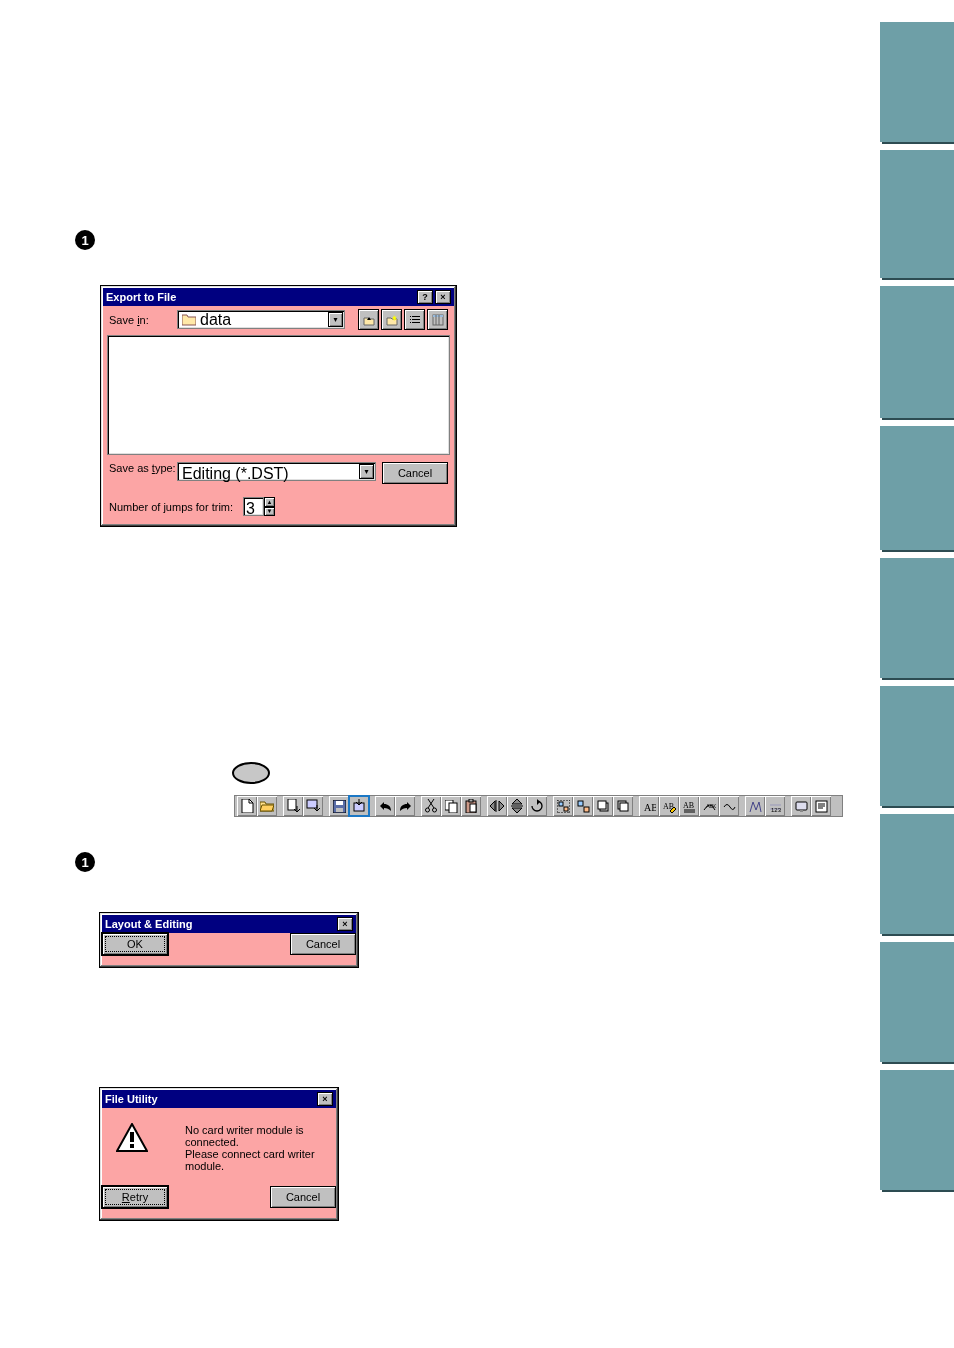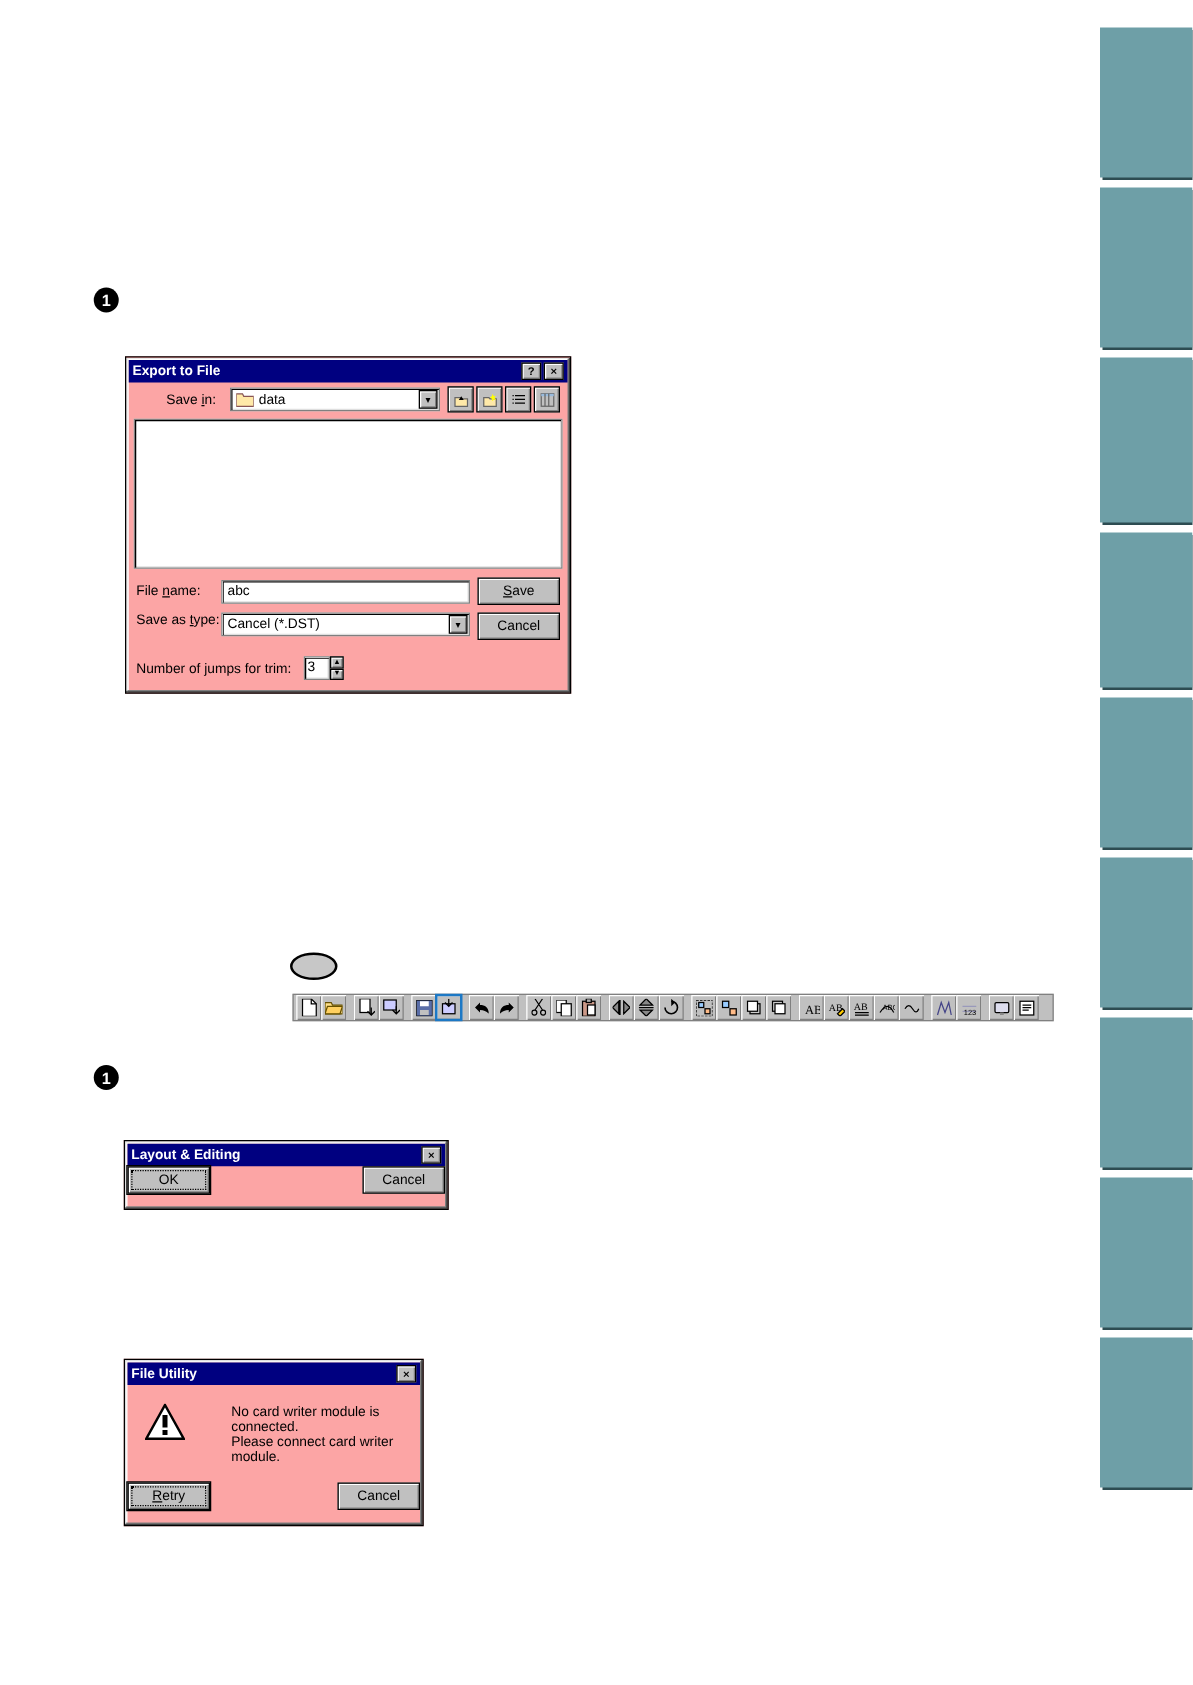--- a/index.html
+++ b/index.html
@@ -94,21 +94,21 @@
     outline-offset:-4px;
   }
   .w95btn span{position:relative;}
   .w95btn .ul{text-decoration:underline;}
   .inset-box{
     background:#fff;
     border:1px solid #808080;
     box-shadow:inset 1px 1px 0 #000, inset -1px -1px 0 #dfdfdf;
     height:19px;
     padding:2px 4px;
-    font-size:11px;
+    font-size:16px;
   }
   .dropdown-wrap{position:relative;display:inline-block;}
   .dropdown-btn{
     position:absolute;right:2px;top:2px;
     width:15px;height:15px;
     background:#c0c0c0;
     border:1px solid #000;
     box-shadow:inset 1px 1px 0 #fff, inset -1px -1px 0 #808080;
     font-size:8px;
     display:flex;align-items:center;justify-content:center;
@@ -117,21 +117,21 @@
     width:21px;height:21px;
     background:#c0c0c0;
     border:1px solid #000;
     box-shadow:inset 1px 1px 0 #fff, inset -1px -1px 0 #808080;
     display:flex;align-items:center;justify-content:center;
     font-size:10px;
   }
 
   
   #export-dialog{left:100px;top:285px;width:357px;}
-  .export-row{display:flex;align-items:center;padding:3px 6px;gap:6px;margin-left:24px;}
+  .export-row{display:flex;align-items:center;padding:3px 6px;gap:6px;}
   .export-filelist{
     margin:2px 4px 4px 4px;
     height:120px;
     background:#fff;
     border:1px solid #808080;
     box-shadow:inset 1px 1px 0 #000, inset -1px -1px 0 #dfdfdf;
   }
   .export-label{width:62px;white-space:nowrap;}
   .spinner{
     width:32px;height:19px;
@@ -259,31 +259,24 @@
             <rect x="1" y="1" width="10" height="10" fill="none" stroke="#666"></rect>
             <rect x="1" y="1" width="10" height="2" fill="#9bd"></rect>
             <line x1="4" y1="1" x2="4" y2="11" stroke="#666"></line>
             <line x1="7" y1="1" x2="7" y2="11" stroke="#666"></line>
           </svg>
         </div>
     </div>
   </div>
   <div class="export-filelist"></div>
 
-  <div style="display:flex;gap:6px;padding:3px 6px;align-items:center;">
-    <span class="export-label">File <span class="label-lbl">n</span>ame:</span>
-    <input class="inset-box" style="flex: 1 1 0%;" value="abc">
-    <div class="w95btn" style="width:66px;">
-        <span><span class="ul">S</span>ave</span>
-      </div>
-  </div>
   <div style="display:flex;gap:6px;padding:3px 6px;align-items:flex-start;">
     <span class="export-label" style="white-space:nowrap;">Save as <span class="label-lbl">t</span>ype:</span>
     <div class="dropdown-wrap" style="flex:1;">
-      <div class="inset-box">Cancel (*.DST)</div>
+      <div class="inset-box">Editing (*.DST)</div>
       <div class="dropdown-btn">▾</div>
     </div>
     <div class="w95btn" style="width:66px;">
         <span>Cancel</span>
       </div>
   </div>
 
   <div style="padding:10px 6px 8px 6px;display:flex;align-items:center;gap:10px;">
     <span>Number of jumps for trim:</span>
     <div class="spinner">

